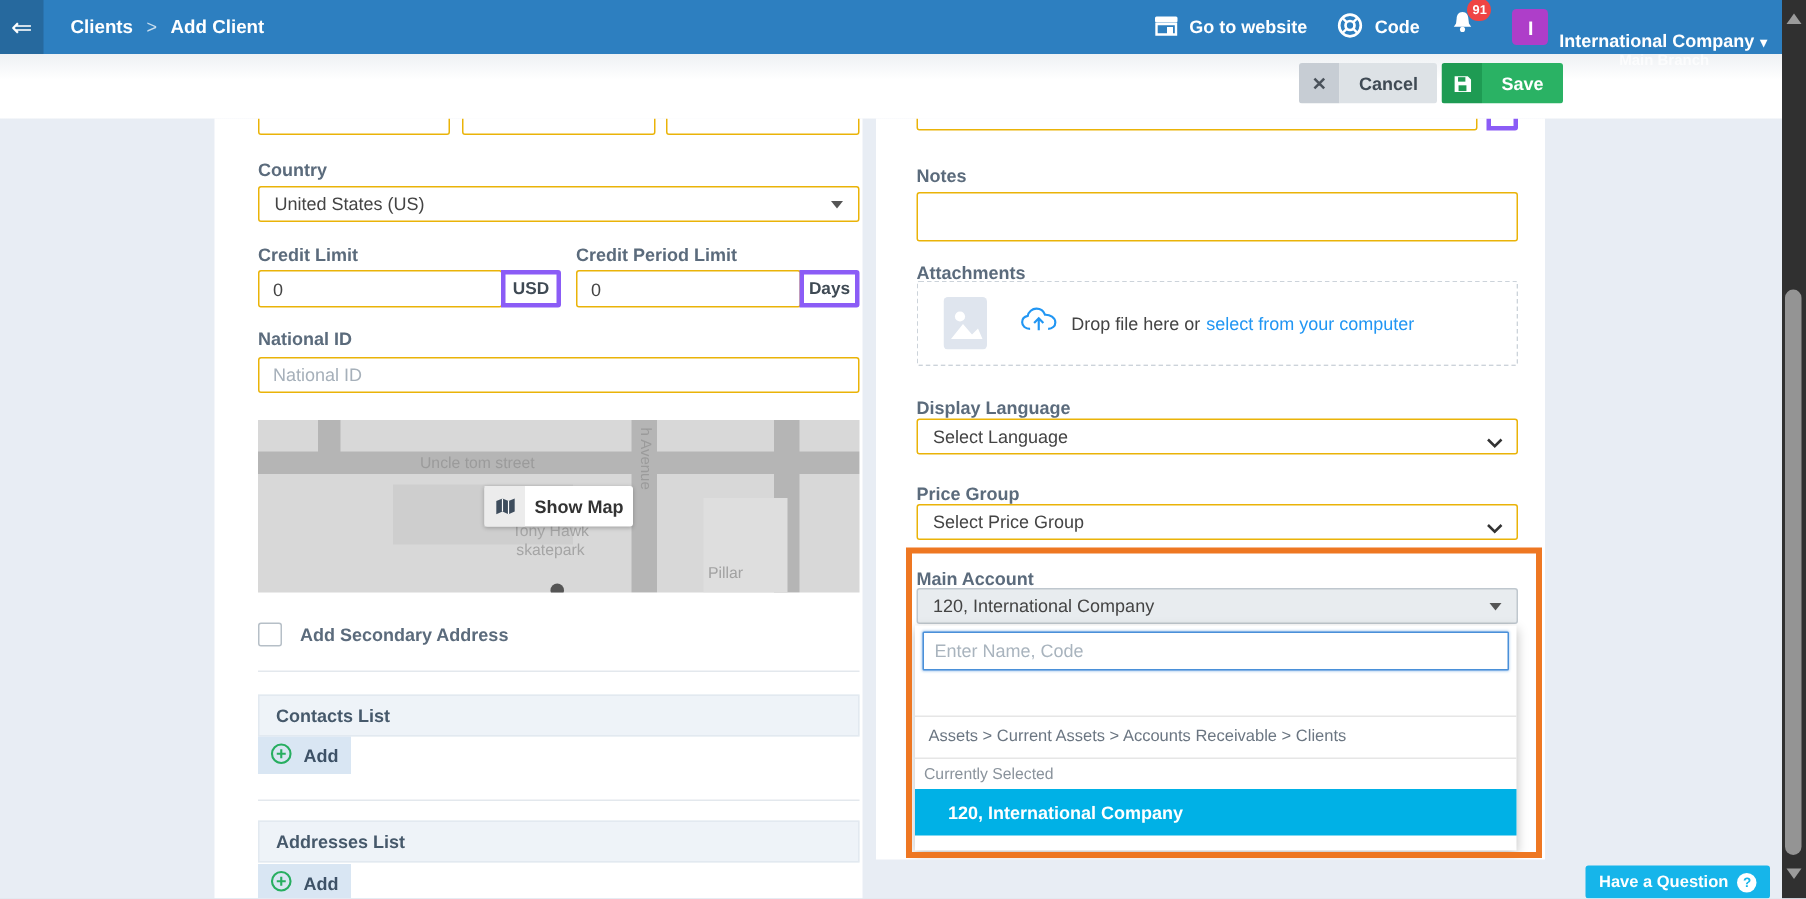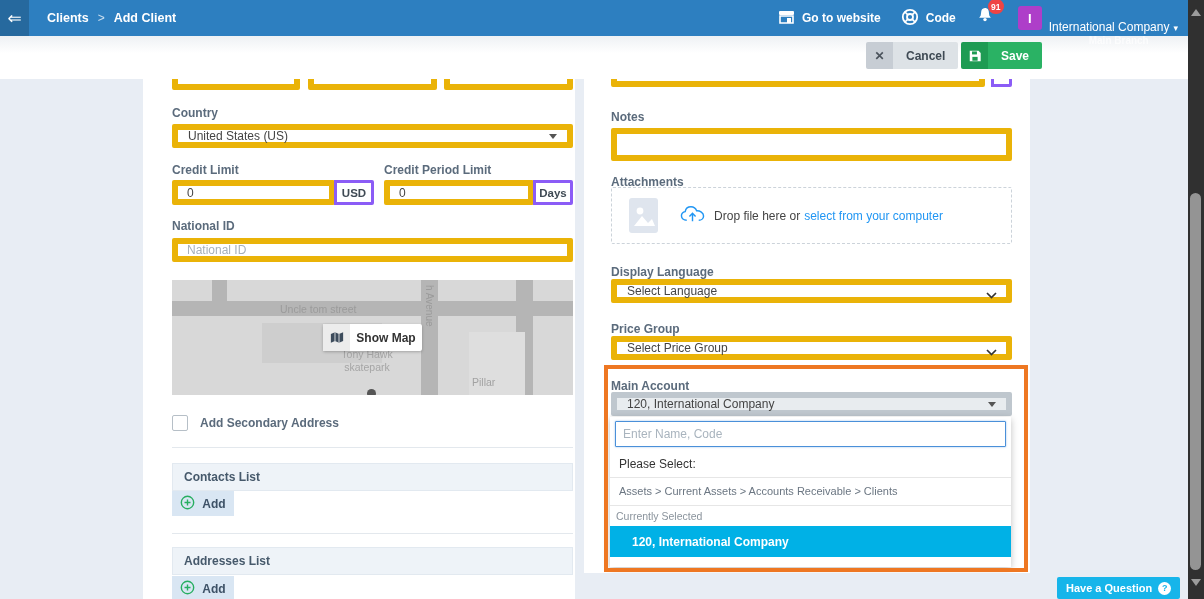--- a/index.html
+++ b/index.html
@@ -11,21 +11,21 @@
   .topbar { position:absolute; left:0; top:0; width:1204px; height:36px; background:#2d7fc0; z-index:10; display:flex; align-items:center; }
   .back-btn { width:29px; height:36px; background:#26699e; color:#fff; display:flex; align-items:center; justify-content:center; font-size:17px; cursor:pointer; }
   .crumbs { display:flex; align-items:center; gap:9px; margin-left:18px; color:#fff; font-size:12.5px; font-weight:bold; }
   .crumb-sep { color:rgba(255,255,255,.75); font-weight:normal; font-size:12px; }
   .top-right { position:absolute; right:26px; top:0; height:36px; display:flex; align-items:center; gap:20px; }
   .top-item { display:flex; align-items:center; gap:7px; color:#fff; font-size:12px; font-weight:bold; cursor:pointer; }
   .bell-wrap { position:relative; cursor:pointer; margin-right:4px; }
   .badge { position:absolute; top:-7px; right:-10px; min-width:16px; height:15px; padding:0 3px; background:#ef4444; border-radius:8px; color:#fff; font-size:8.5px; font-weight:bold; display:flex; align-items:center; justify-content:center;margin-left:19px; }
   .avatar { width:24px; height:24px; border-radius:3px; background:#ae3ec9; color:#fff; font-size:13px; font-weight:bold; display:flex; align-items:center; justify-content:center; }
   .company { display:flex; flex-direction:column; line-height:1.25; cursor:pointer; }
-  .company .c-name { color:#fff; font-size:12px; font-weight:normal;margin-top:32px; }
+  .company .c-name { color:#fff; font-size:12px; font-weight:bold;margin-top:32px; }
   .company .c-branch { color:rgba(255,255,255,.7); font-size:10px;margin-left:40px; }
   .caret { font-size:9px; margin-left:4px; }
 
   
   .action-strip { position:absolute; left:0; top:36px; width:1204px; height:43px; background:linear-gradient(180deg,#eef1f4 0%,#ffffff 40%); z-index:5; }
   .btn { position:absolute; top:6px; height:27px; display:flex; align-items:stretch; border-radius:2px; overflow:hidden; cursor:pointer; font-size:12px; font-weight:bold; }
   .btn .ic { width:27px; display:flex; align-items:center; justify-content:center; }
   .btn .lb { display:flex; align-items:center; padding:0 13px; }
   .btn-cancel { left:866px; }
   .btn-cancel .ic { background:#c7cdd4; color:#4a525b; font-size:12px; }
@@ -33,21 +33,21 @@
   .btn-save { left:961px; }
   .btn-save .ic { background:#1e9b53; }
   .btn-save .lb { background:#2ab264; color:#fff; }
 
   
   .panel { position:absolute; background:#fff; overflow:hidden; }
   .panel-left  { left:143px; top:79px; width:432px; height:520px; }
   .panel-right { left:584px; top:79px; width:446px; height:494px; }
 
   .f-label { position:absolute; font-size:12px; font-weight:bold; color:#5b6b7c; }
-  .inp, .sel { position:absolute; background:#fff; border:6px solid #eab308; border-radius:2px; font-size:12px; color:#444; }
+  .inp, .sel { position:absolute; background:#fff; border:1px solid #eab308; border-radius:2px; font-size:12px; color:#444; }
   .inp { padding:0 9px; font-family:"Liberation Sans",sans-serif; }
   .inp::placeholder { color:#a6b0ba; }
   .sel { display:flex; align-items:center; padding:0 10px; cursor:pointer; }
   .tri { width:0; height:0; border-left:4px solid transparent; border-right:4px solid transparent; border-top:5px solid #555; position:absolute; right:10px; top:50%; margin-top:-2px; }
   .chev { position:absolute; right:9px; top:50%; margin-top:-3px; }
   .addon { position:absolute; background:#fff; border:3px solid #8b5cf6; border-radius:0 2px 2px 0; display:flex; align-items:center; justify-content:center; font-size:11.5px; font-weight:bold; color:#3f4a54; }
 
   
   .map { position:absolute; left:29px; top:201px; width:401px; height:115px; background:#d8d8d8; overflow:hidden; cursor:pointer; }
   .road { position:absolute; background:#b5b5b5; }
@@ -296,21 +296,20 @@
     </div>
 
     <div class="f-label" style="left:27px; top:300px;">Main Account</div>
     <div class="sel sel2-gray" style="left:27px; top:313px; width:401px; height:24px;">
       <span>120, International Company</span>
       <span class="tri"></span>
     </div>
 
     <div class="dd-panel">
       <input class="dd-search" placeholder="Enter Name, Code" style="">
-      <div class="dd-row dd-opt1">Please Select:</div>
       <div class="dd-div" style="top:60px;"></div>
       <div class="dd-row dd-opt2">Assets &gt; Current Assets &gt; Accounts Receivable &gt; Clients</div>
       <div class="dd-div" style="top:88px;"></div>
       <div class="dd-group">Currently Selected</div>
       <div class="dd-selected">120, International Company</div>
     </div>
   </div>
 
   <div class="annot"></div>
 

